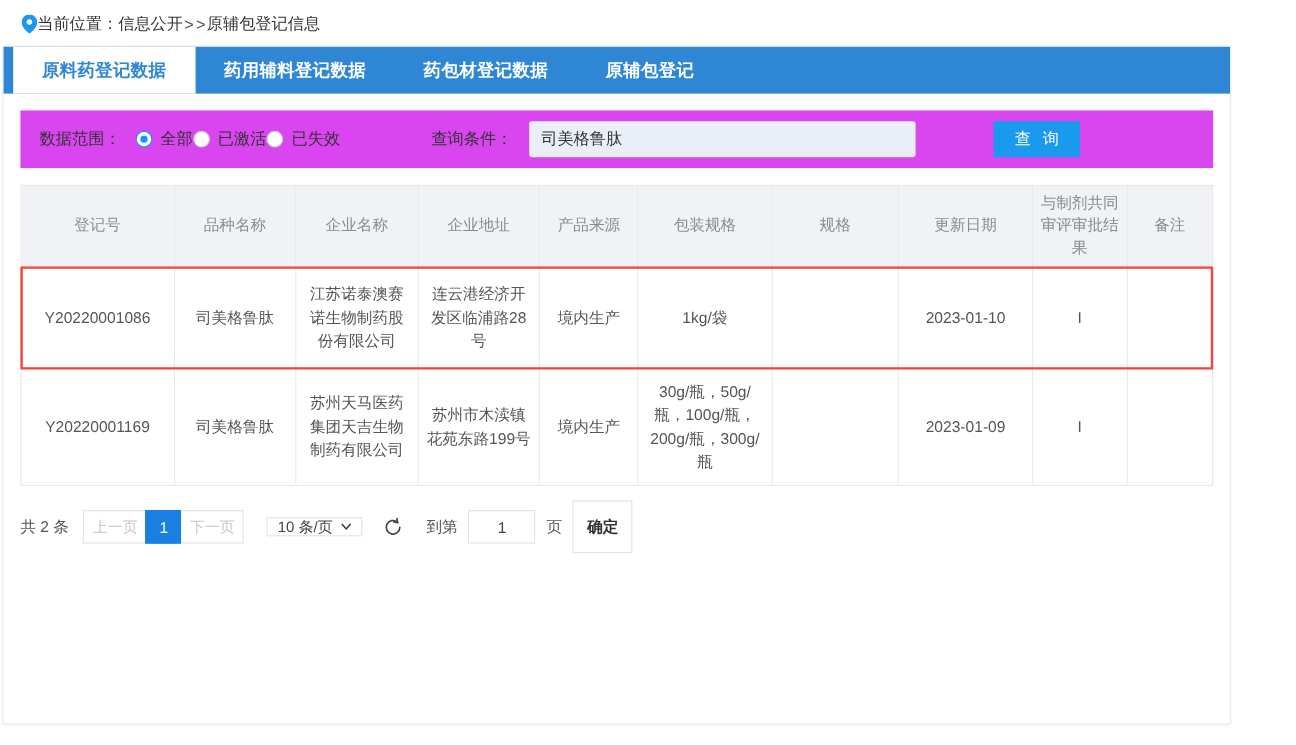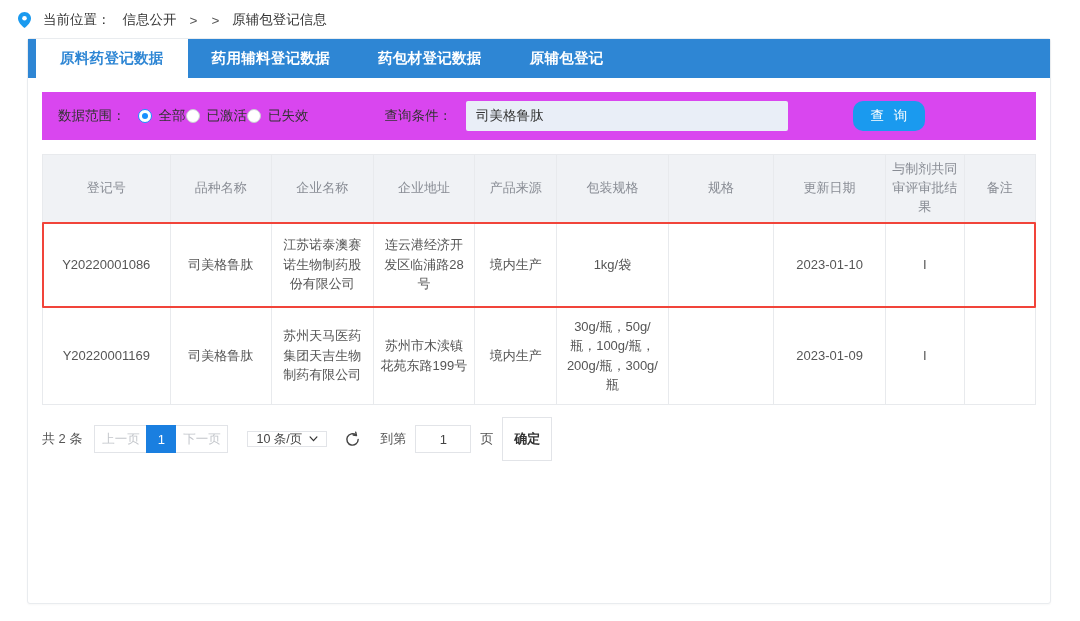--- a/index.html
+++ b/index.html
@@ -10,32 +10,32 @@
     font-family: "Liberation Sans", "DejaVu Sans", sans-serif;
     font-size: 13px;
     color: #333;
     overflow: hidden;
   }
 
   
   .breadcrumb {
     display: flex;
     align-items: center;
-    gap: 12px;
+    gap: 0;
     padding: 11px 0 10px 18px;
     font-size: 13.5px;
     color: #333;
   }
   .pin-icon { width: 13px; height: 16px; display: block; flex: 0 0 auto; }
   .crumb-sep { color: #555; padding: 0 1px; }
 
   
   .card {
     position: absolute;
-    left: 27px;
+    left: 2px;
     top: 38px;
     width: 1024px;
     height: 566px;
     background: #fff;
     border: 1px solid #e9ecef;
     border-radius: 3px;
     box-shadow: 0 1px 2px rgba(0,0,0,0.03);
   }
 
   
@@ -98,21 +98,21 @@
     font-size: 13.5px;
     color: #333;
     font-family: inherit;
   }
   .search-btn {
     margin-left: 65px;
     width: 72px; height: 30px;
     background: #1a9aef;
     color: #fff;
     border: none;
-    border-radius: 10px;
+    border-radius: 0;
     font-size: 13.5px;
     letter-spacing: 3px;
     text-indent: 3px;
     cursor: pointer;
     font-family: inherit;
   }
 
   
   .table-wrap { margin: 14px 14px 0 14px; position: relative; }
   table.grid {

